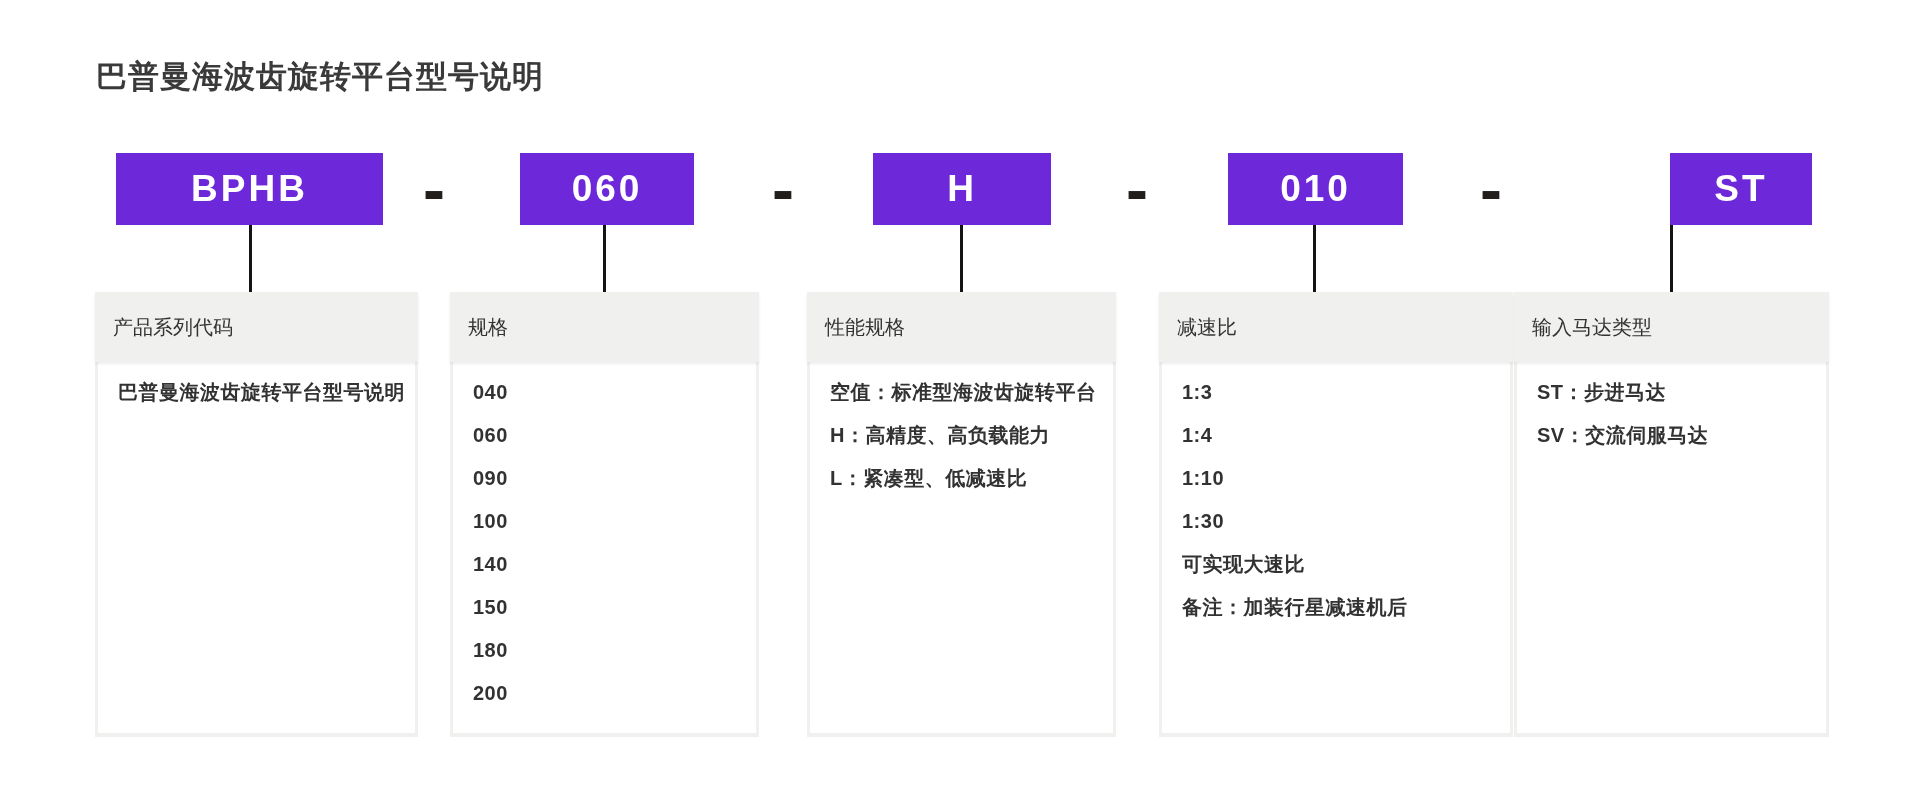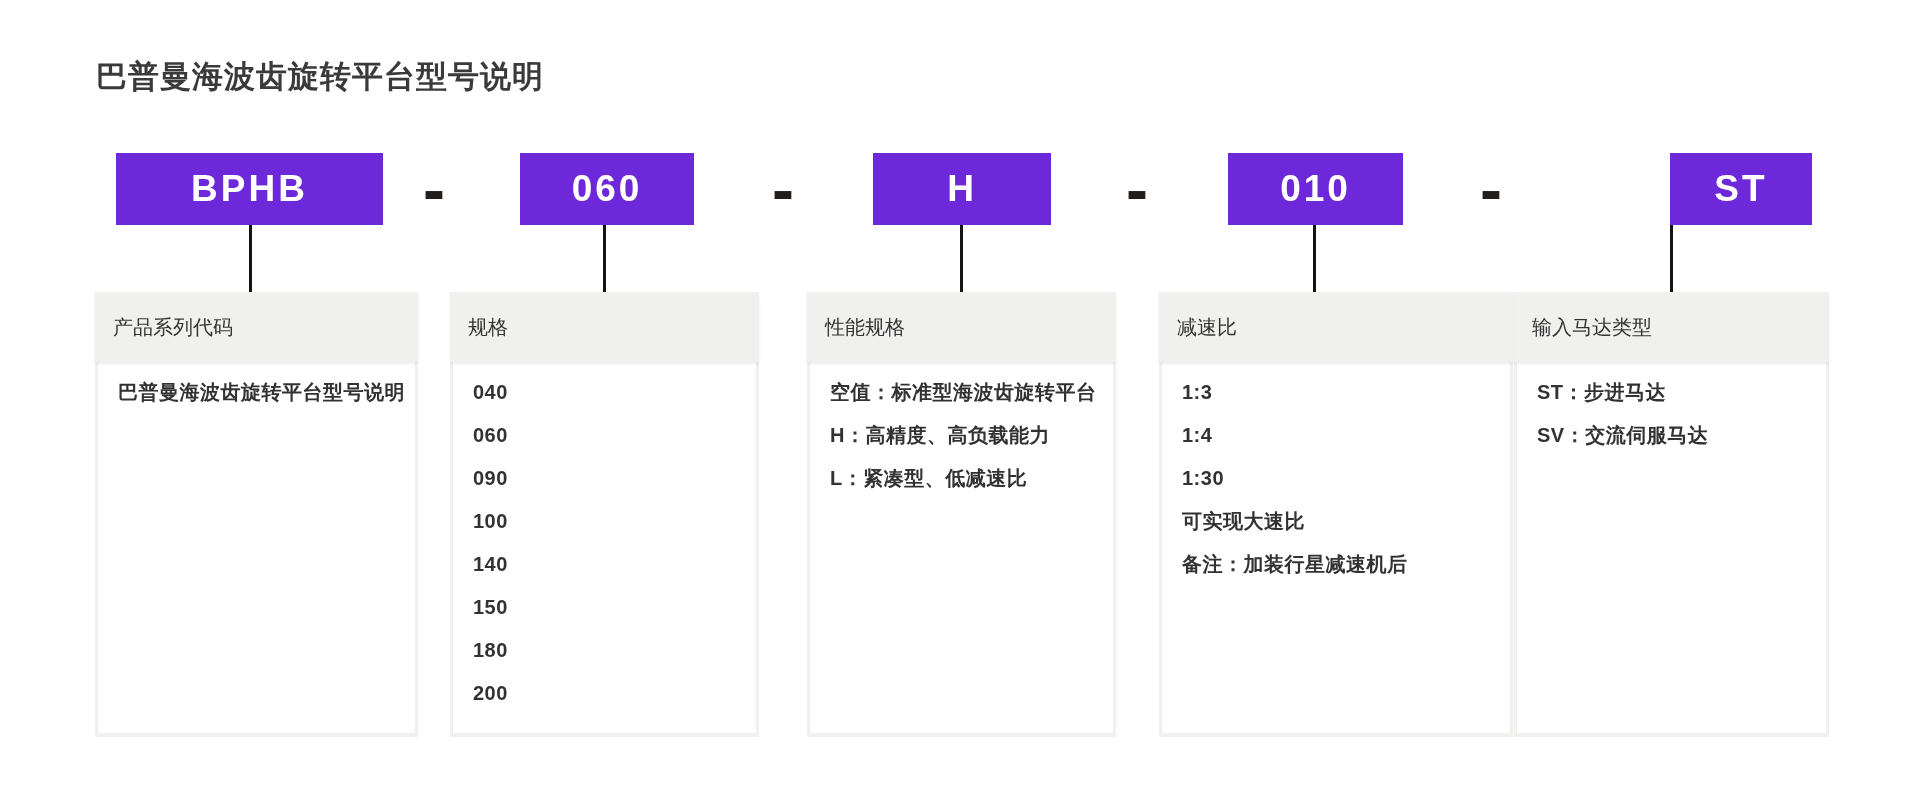--- a/index.html
+++ b/index.html
@@ -132,20 +132,21 @@
         <div class="content-line">H：高精度、高负载能力</div>
         <div class="content-line">L：紧凑型、低减速比</div>
       </div>
   </div>
 
   <div class="panel panel-3">
     <div class="panel-header">减速比</div>
     <div class="panel-body">
         <div class="content-line">1:3</div>
         <div class="content-line">1:4</div>
+        <div class="content-line">1:10</div>
         <div class="content-line">1:30</div>
         <div class="content-line">可实现大速比</div>
         <div class="content-line">备注：加装行星减速机后</div>
       </div>
   </div>
 
   <div class="panel panel-4">
     <div class="panel-header">输入马达类型</div>
     <div class="panel-body">
         <div class="content-line">ST：步进马达</div>

